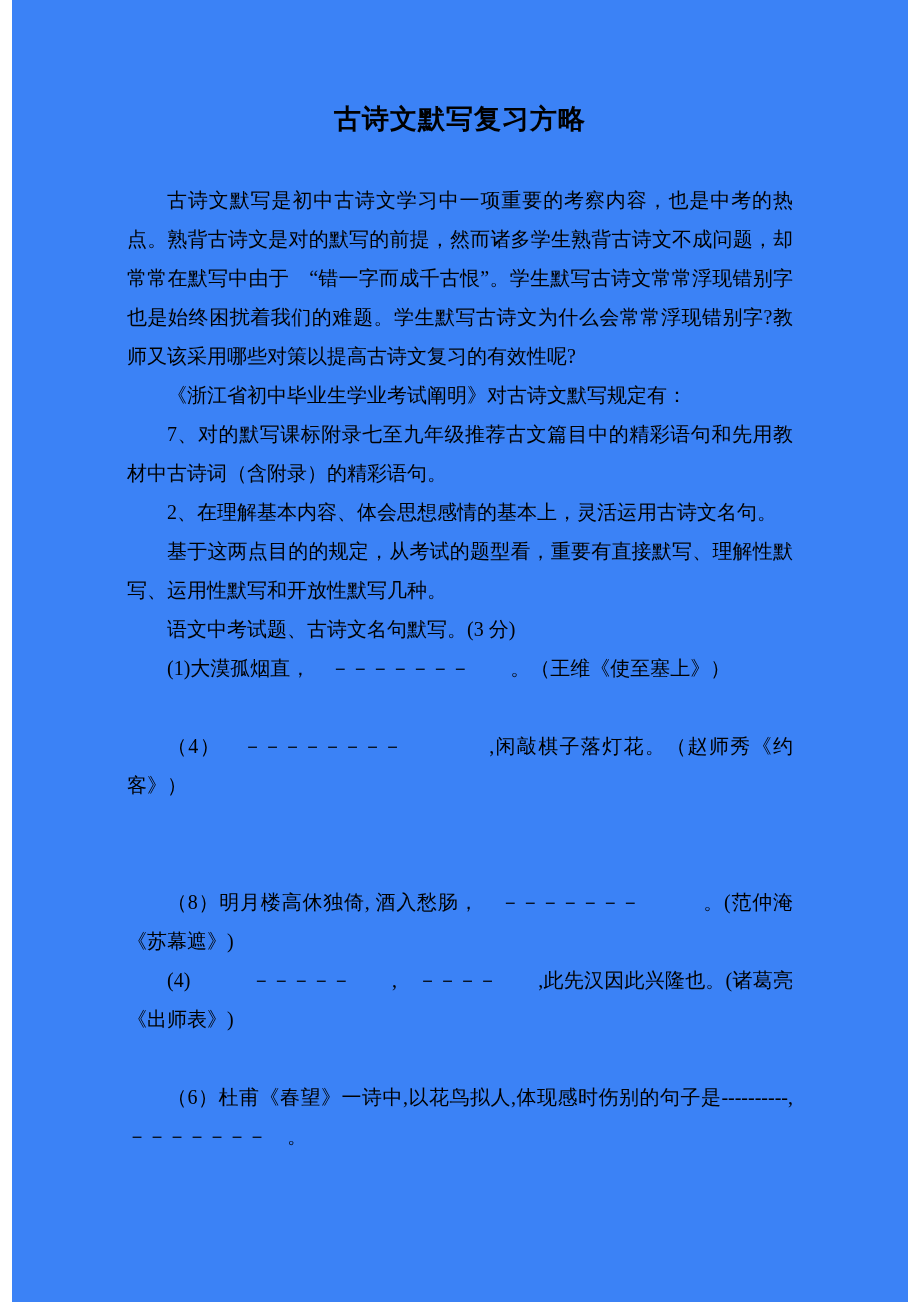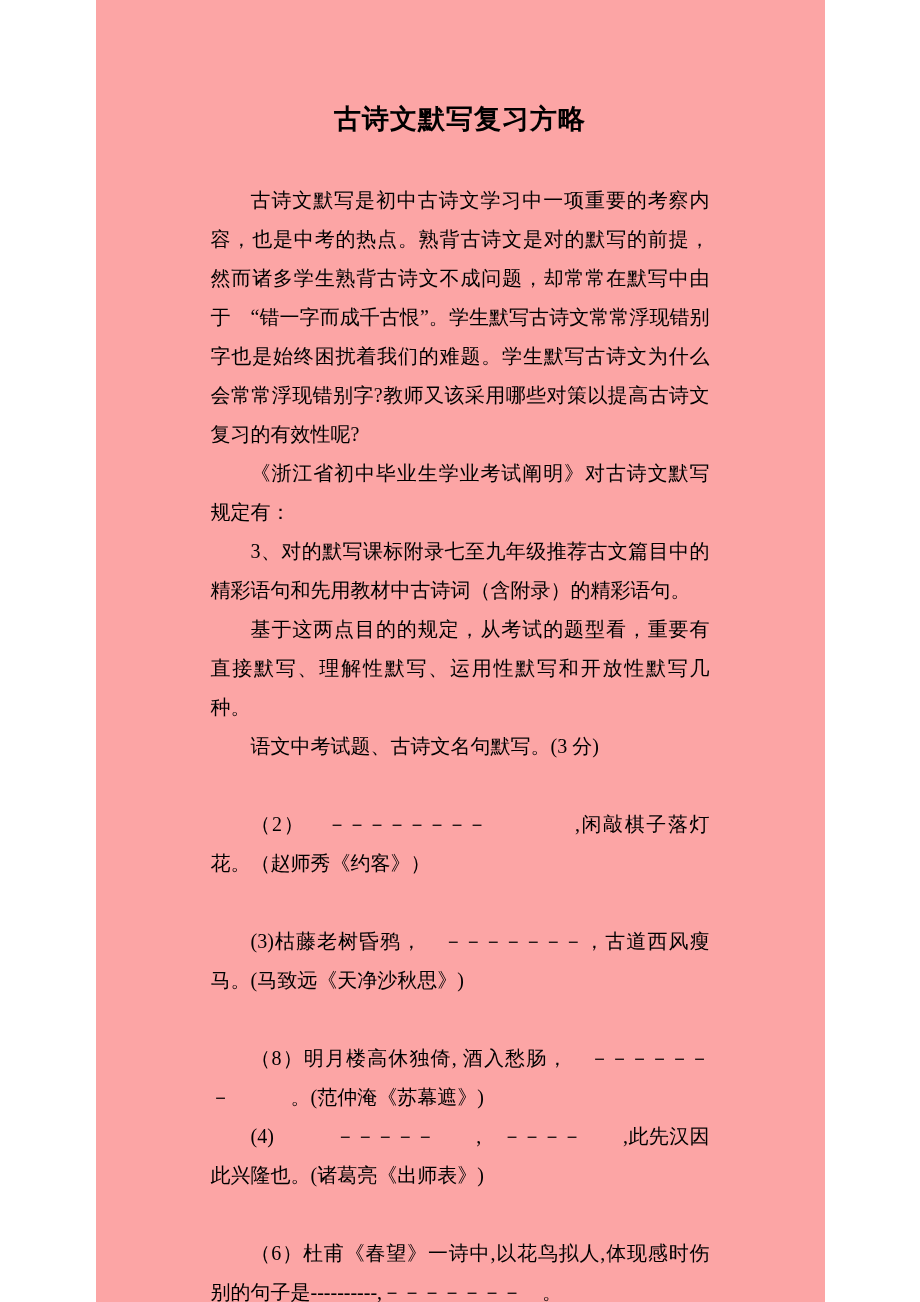--- a/index.html
+++ b/index.html
@@ -2,24 +2,24 @@
 <html><head>
 <meta charset="utf-8">
 <style>
   html, body {
     margin: 0;
     padding: 0;
     background: #ffffff;
   }
   .page {
     position: relative;
-    width: 729px;
+    width: 896px;
     height: 1302px;
     margin: 0 auto;
-    background: #fca5a5;
+    background: #3b82f6;
     box-sizing: border-box;
     padding: 104px 115px 0 115px;
     font-family: "Liberation Serif", "DejaVu Serif", serif;
     color: #000000;
     overflow: hidden;
   }
   .doc-title {
     margin: 0 0 46px 0;
     text-align: center;
     font-size: 27px;
@@ -41,26 +41,27 @@
   }
 </style>
 </head>
 <body>
 
 <div class="page">
   <h1 class="doc-title">古诗文默写复习方略</h1>
 
   <p class="para">古诗文默写是初中古诗文学习中一项重要的考察内容，也是中考的热点。熟背古诗文是对的默写的前提，然而诸多学生熟背古诗文不成问题，却常常在默写中由于　“错一字而成千古恨”。学生默写古诗文常常浮现错别字也是始终困扰着我们的难题。学生默写古诗文为什么会常常浮现错别字?教师又该采用哪些对策以提高古诗文复习的有效性呢?</p>
   <p class="para">《浙江省初中毕业生学业考试阐明》对古诗文默写规定有：</p>
-  <p class="para">3、对的默写课标附录七至九年级推荐古文篇目中的精彩语句和先用教材中古诗词（含附录）的精彩语句。</p>
+  <p class="para">7、对的默写课标附录七至九年级推荐古文篇目中的精彩语句和先用教材中古诗词（含附录）的精彩语句。</p>
+  <p class="para">2、在理解基本内容、体会思想感情的基本上，灵活运用古诗文名句。</p>
   <p class="para">基于这两点目的的规定，从考试的题型看，重要有直接默写、理解性默写、运用性默写和开放性默写几种。</p>
   <p class="para">语文中考试题、古诗文名句默写。(3 分)</p>
 
+  <p class="para">(1)大漠孤烟直，　－－－－－－－　　。（王维《使至塞上》）</p>
   <div class="blank"></div>
-  <p class="para">（2）　－－－－－－－－　　　　,闲敲棋子落灯花。（赵师秀《约客》）</p>
+  <p class="para">（4）　－－－－－－－－　　　　,闲敲棋子落灯花。（赵师秀《约客》）</p>
   <div class="blank"></div>
-  <p class="para">(3)枯藤老树昏鸦，　－－－－－－－，古道西风瘦马。(马致远《天净沙秋思》)</p>
   <div class="blank"></div>
   <p class="para">（8）明月楼高休独倚, 酒入愁肠，　－－－－－－－　　　。(范仲淹《苏幕遮》)</p>
   <p class="para">(4)　　　－－－－－　　,　－－－－　　,此先汉因此兴隆也。(诸葛亮《出师表》)</p>
   <div class="blank"></div>
   <p class="para">（6）杜甫《春望》一诗中,以花鸟拟人,体现感时伤别的句子是----------,－－－－－－－　。</p>
 </div>
 
 </body></html>

